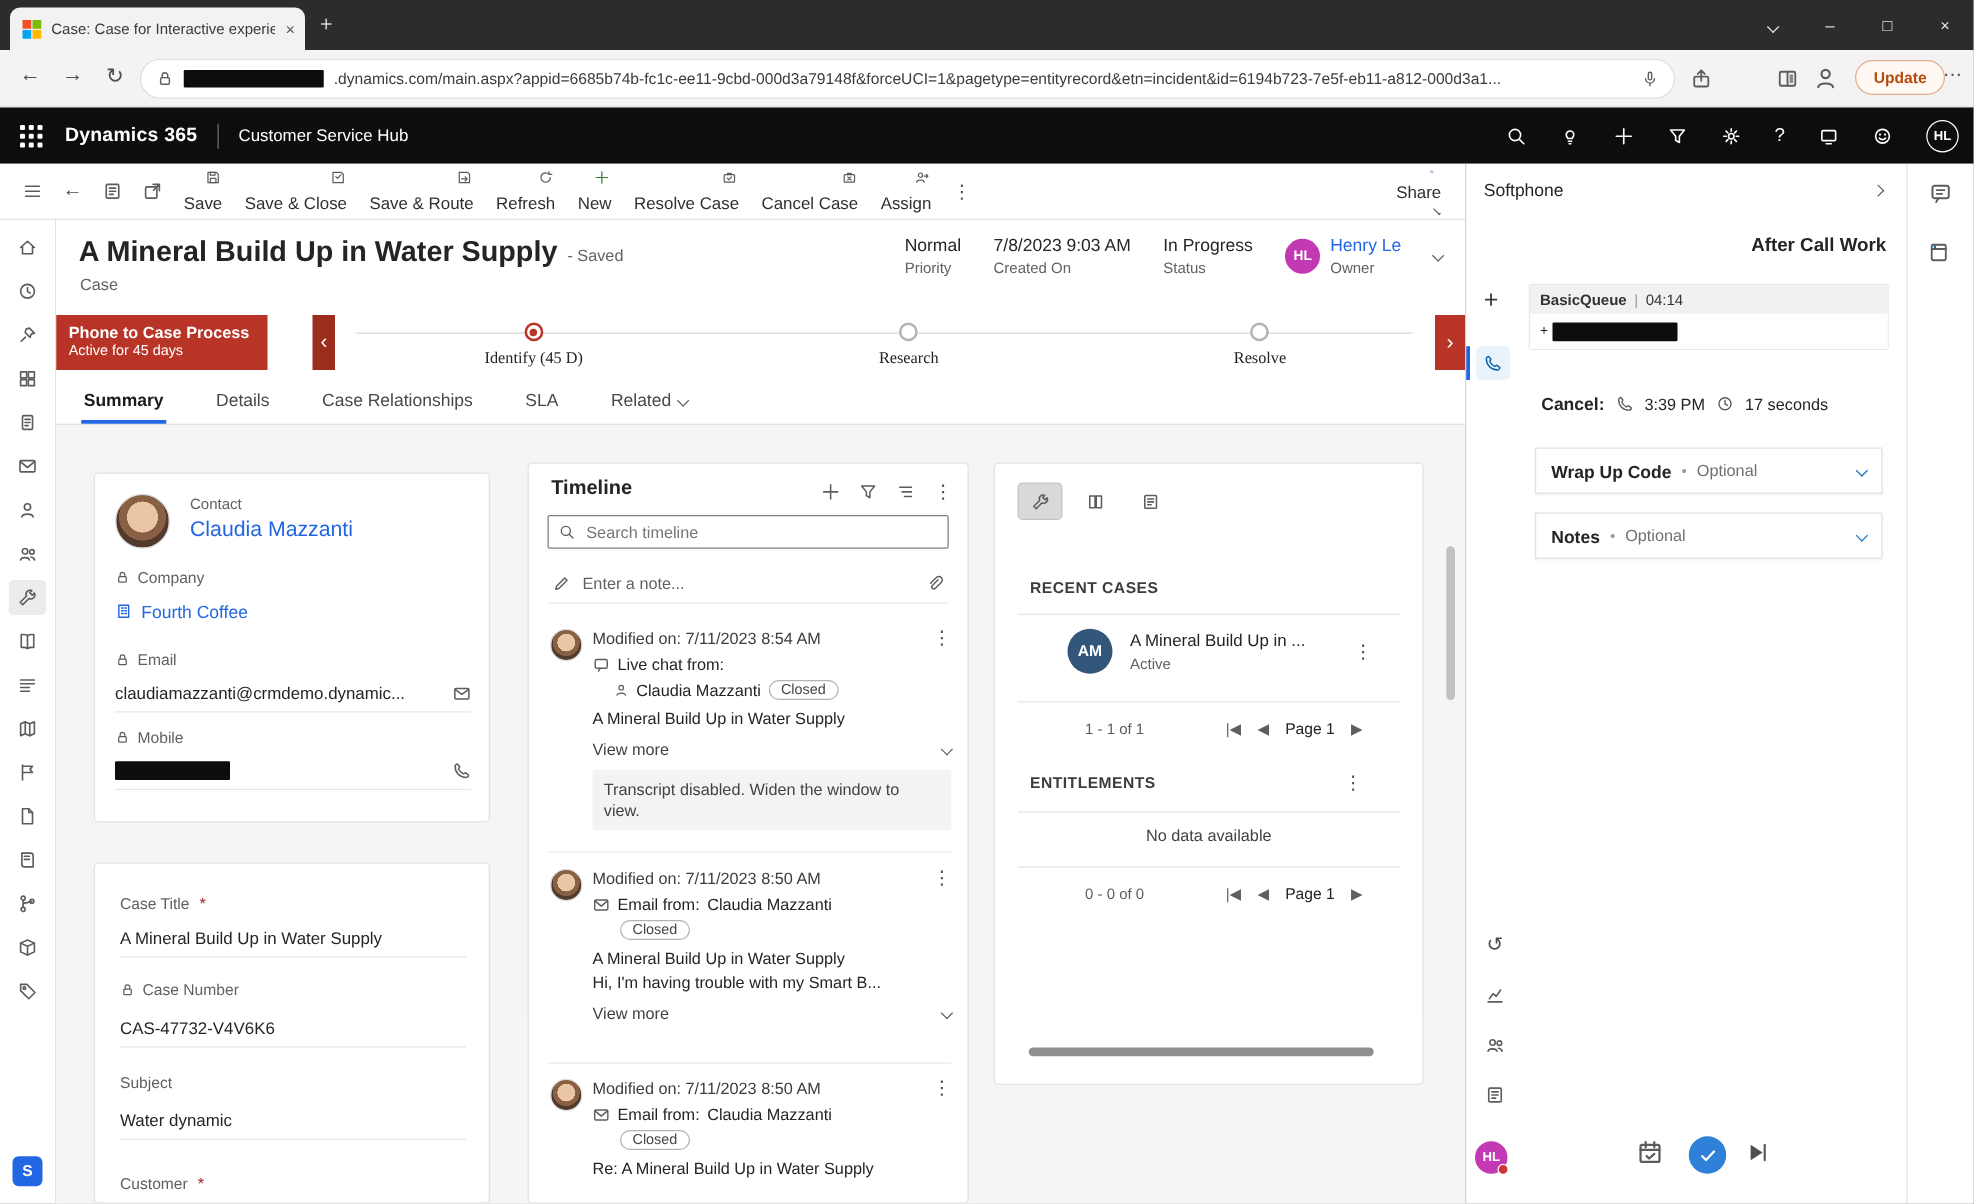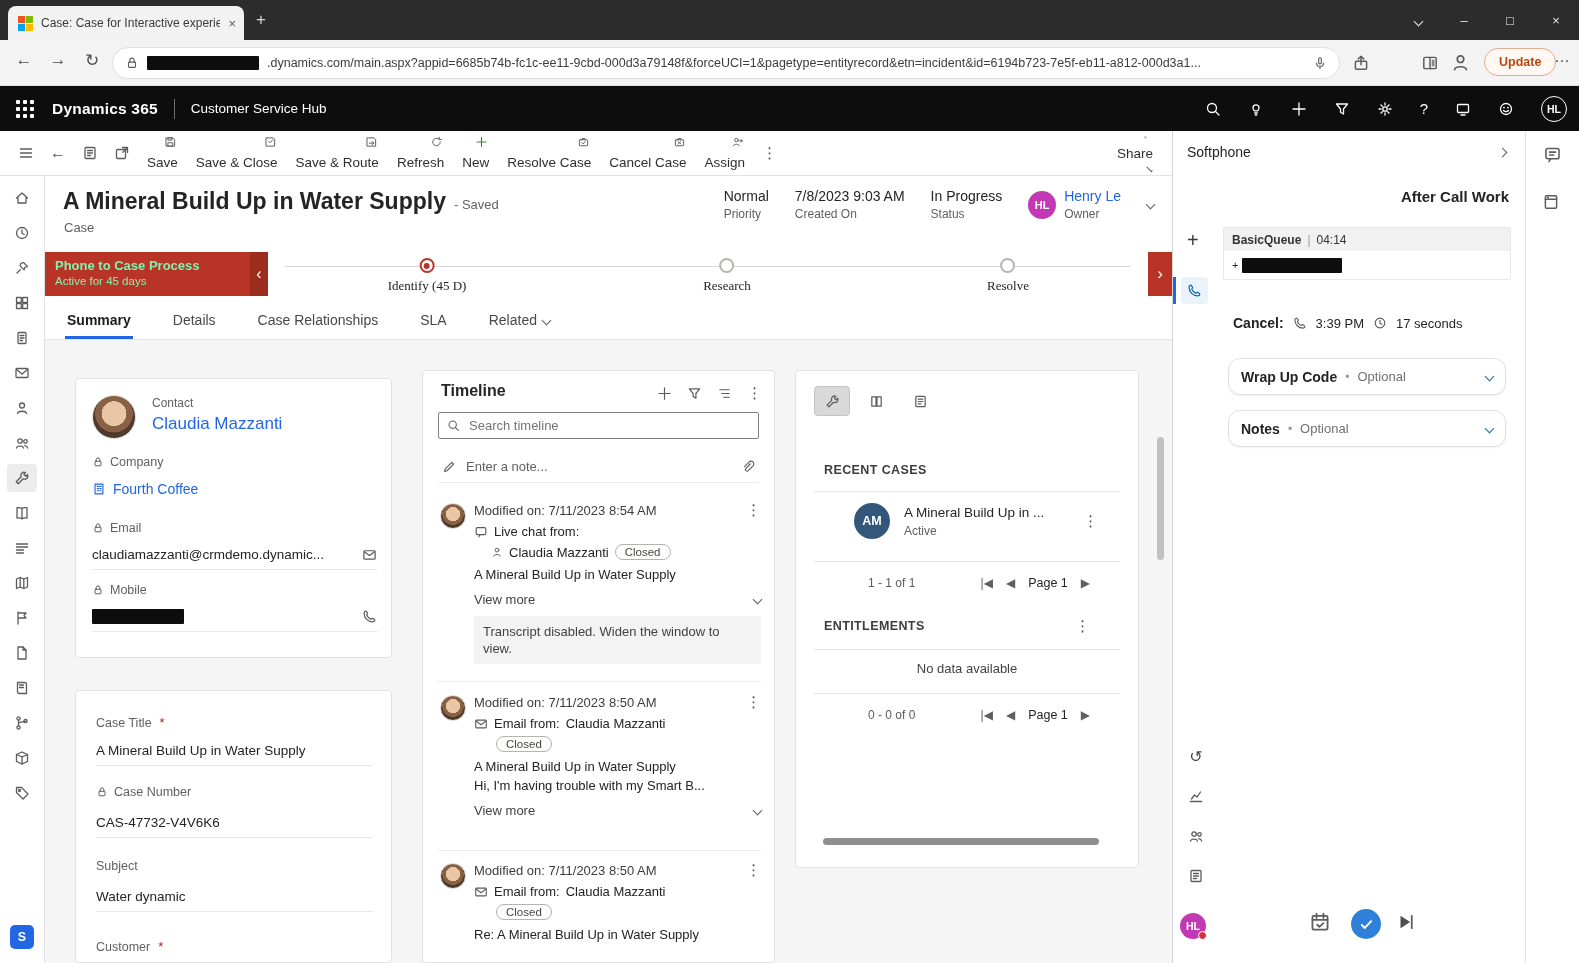--- a/index.html
+++ b/index.html
@@ -58,21 +58,21 @@
   .rsaved{font-size:13px;color:#616161;font-weight:400;margin-left:8px;}
   .rentity{position:absolute;left:19px;top:44px;font-size:13px;color:#616161;}
   .hfields{position:absolute;right:18px;top:12px;display:flex;align-items:center;gap:26px;}
   .hv{font-size:14px;color:#242424;white-space:nowrap;}
   .hl{font-size:12px;color:#616161;margin-top:3px;}
   .ownavatar{width:28px;height:28px;border-radius:50%;background:var(--magenta);color:#fff;display:flex;align-items:center;justify-content:center;font-size:11px;font-weight:600;}
   .link{color:var(--link);}
   
   .bpf{position:absolute;left:0;top:76px;width:1127px;height:44px;background:#fff;}
   .bpfline{position:absolute;left:240px;right:42px;top:14px;height:1px;background:#d8d8d8;}
-  .bpfbanner{position:absolute;left:0;top:0;width:205px;height:44px;background:var(--red);color:#86efac;padding:6px 10px;}
+  .bpfbanner{position:absolute;left:0;top:0;width:169px;height:44px;background:var(--red);color:#ffffff;padding:6px 10px;}
   .bpfbanner .t1{font-size:13px;font-weight:700;}
   .bpfbanner .t2{font-size:11.5px;margin-top:2px;}
   .bpfcollapse{position:absolute;left:205px;top:0;width:18px;height:44px;background:#9b2d1f;color:#fff;display:flex;align-items:center;justify-content:center;font-size:16px;}
   .bpfnext{position:absolute;right:0;top:0;width:24px;height:44px;background:var(--red);color:#fff;display:flex;align-items:center;justify-content:center;font-size:17px;}
   .stage{position:absolute;top:6px;display:flex;flex-direction:column;align-items:center;transform:translateX(-50%);font-family:Liberation Serif, serif;}
   .dot{width:15px;height:15px;border:2px solid #b6b4b1;border-radius:50%;background:#fff;display:flex;align-items:center;justify-content:center;}
   .dot.active{border-color:var(--red);}
   .dot.active i{width:6px;height:6px;background:var(--red);border-radius:50%;display:block;}
   .slabel{margin-top:5px;font-size:13px;color:#242424;white-space:nowrap;}
   
@@ -113,21 +113,21 @@
   .pgnav{display:flex;align-items:center;gap:13px;font-size:12px;color:#5f5f5f;}
   .hthumb{position:absolute;left:27px;bottom:22px;width:276px;height:7px;background:#8f8f8f;border-radius:4px;}
   .amav{width:36px;height:36px;border-radius:50%;background:var(--caseblue);color:#fff;display:flex;align-items:center;justify-content:center;font-size:12.5px;font-weight:600;}
   
   .softpanel{position:absolute;left:1172px;top:131px;width:353px;height:832px;background:#fff;border-left:1px solid #d4d4d4;}
   .sp-head{position:absolute;left:14px;top:13px;font-size:14px;color:#242424;}
   .acw{position:absolute;right:16px;top:57px;font-size:15px;font-weight:700;color:#242424;}
   .qcard{position:absolute;left:50px;top:96px;width:288px;border:1px solid #e8e8e8;border-radius:2px;}
   .qstrip{height:23px;background:#f1f1f1;display:flex;align-items:center;padding:0 8px;font-size:12px;color:#333;gap:6px;}
   .qrow{height:28px;display:flex;align-items:center;padding:0 8px;gap:4px;background:#fff;}
-  .acc{position:absolute;left:55px;width:278px;height:37px;background:#fff;border:1px solid #e1e1e1;border-radius:12px;box-shadow:0 1px 2px rgba(0,0,0,.06);display:flex;align-items:center;padding:0 12px;}
+  .acc{position:absolute;left:55px;width:278px;height:37px;background:#fff;border:1px solid #e1e1e1;border-radius:0;box-shadow:0 1px 2px rgba(0,0,0,.06);display:flex;align-items:center;padding:0 12px;}
   .acc .al{font-size:14px;font-weight:700;color:#242424;}
   .acc .bullet{color:#9a9a9a;margin:0 8px;font-size:12px;}
   .acc .opt{font-size:13px;color:#707070;}
   .acc .chev{margin-left:auto;}
   .sp-tool{position:absolute;left:8px;top:146px;width:27px;height:27px;background:#eaf2fa;border-radius:4px;display:flex;align-items:center;justify-content:center;}
   .sp-toolbar{position:absolute;left:0;top:146px;width:3px;height:27px;background:var(--link);}
   .sp-railico{position:absolute;left:13px;width:20px;height:20px;display:flex;align-items:center;justify-content:center;color:#4a4a4a;font-size:16px;}
   .hlav{position:absolute;left:7px;top:782px;width:26px;height:26px;border-radius:50%;background:var(--magenta);color:#fff;display:flex;align-items:center;justify-content:center;font-size:10.5px;font-weight:700;}
   .hlav i{position:absolute;right:-1px;bottom:-1px;width:9px;height:9px;border-radius:50%;background:#d13438;border:1.5px solid #fff;}
   .okbtn{position:absolute;left:178px;top:778px;width:30px;height:30px;border-radius:50%;background:var(--accent);display:flex;align-items:center;justify-content:center;}

